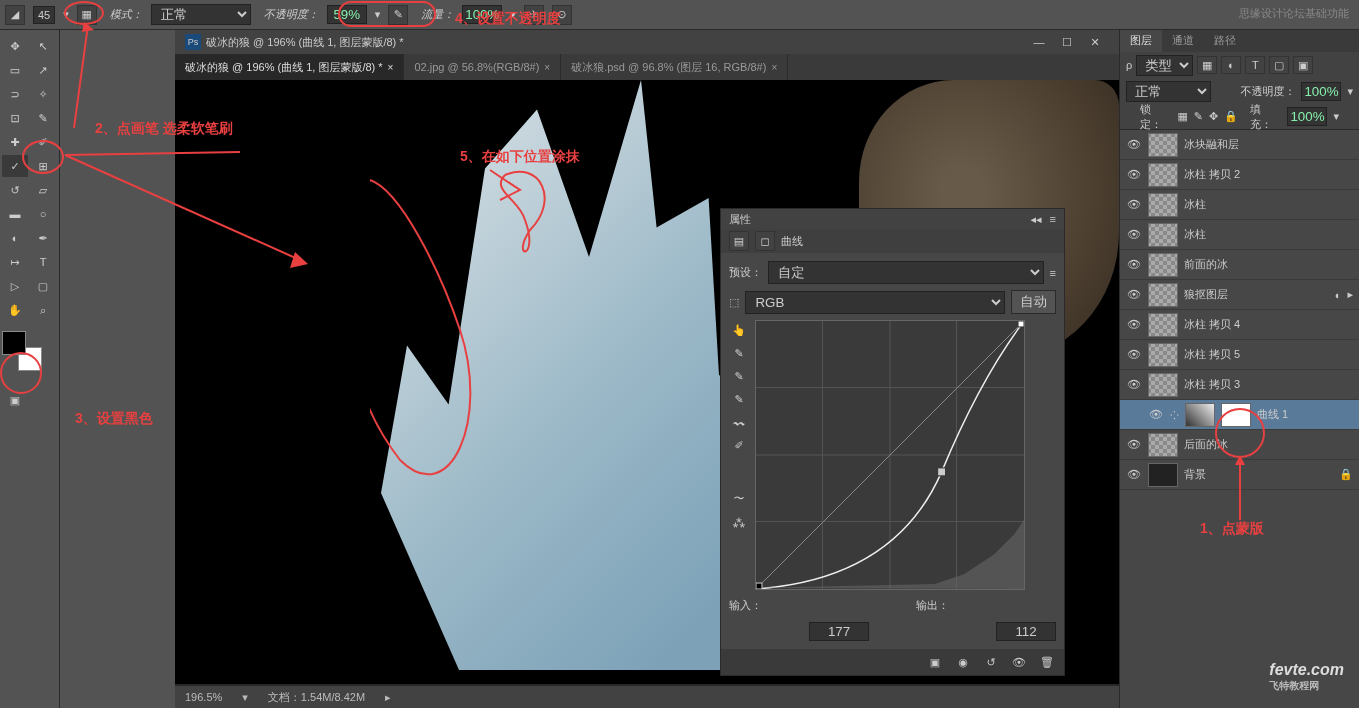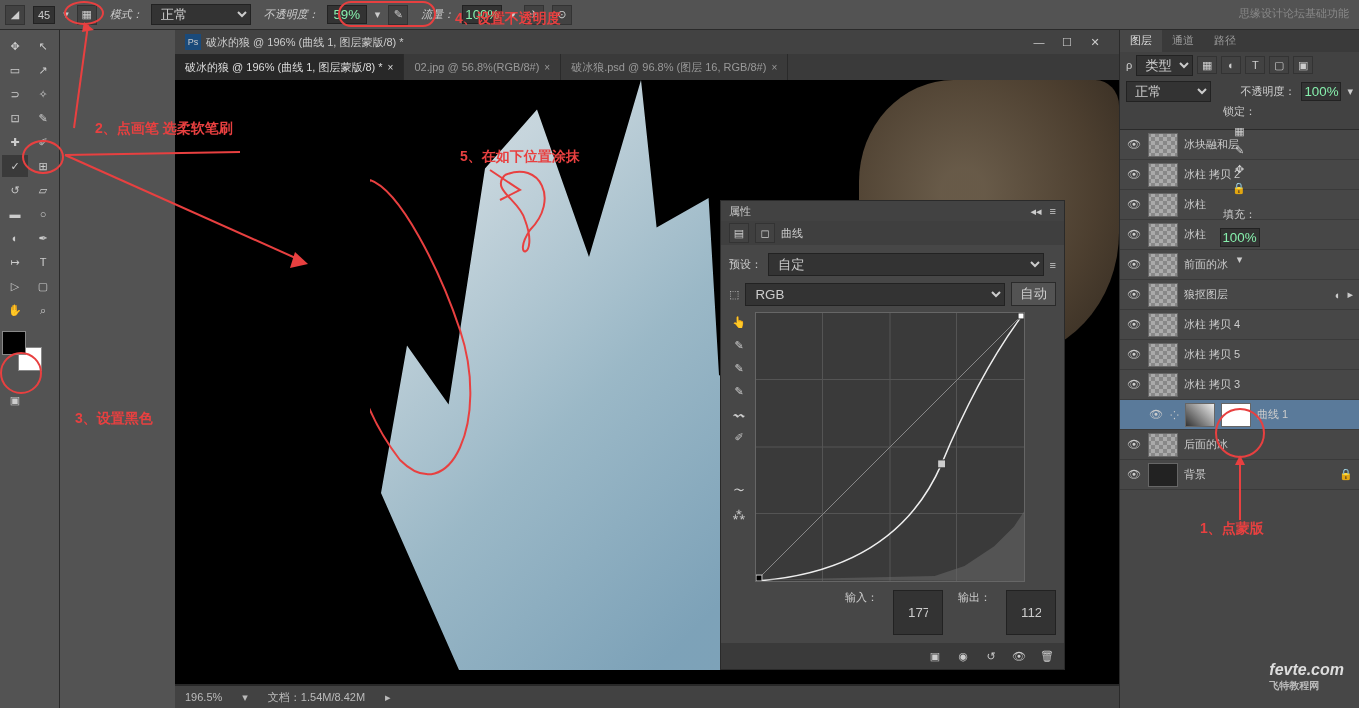--- a/index.html
+++ b/index.html
@@ -32,48 +32,48 @@
 .tabs-bar { height: 26px; background: #3a3a3a; display: flex; align-items: stretch; }
 .tab { padding: 5px 10px; display: flex; align-items: center; gap: 5px; color: #999; cursor: pointer; border-right: 1px solid #2a2a2a; font-size: 11px; }
 .tab.active { background: #282828; color: #ddd; }
 .tab-close { font-size: 10px; }
 .canvas-area { position: absolute; top: 50px; left: 0; right: 0; bottom: 24px; background: #000; overflow: hidden; }
 .ice-shape { position: absolute; left: 180px; top: 0; width: 520px; height: 590px; background: linear-gradient(135deg, #d8e8f0 20%, #a8c8d8 50%, #88b0c8 80%); clip-path: polygon(20% 100%, 5% 70%, 10% 45%, 18% 55%, 25% 15%, 35% 5%, 45% 30%, 55% 0%, 58% 25%, 68% 20%, 70% 50%, 95% 65%, 90% 100%); opacity: 0.92; }
 .wolf-shape { position: absolute; right: 0; top: 0; width: 260px; height: 280px; background: radial-gradient(ellipse at 40% 40%, #7a6a55 10%, #5a4a38 60%, #3a3025 100%); border-radius: 40% 10% 50% 60%; opacity: 0.85; }
 .status-bar { position: absolute; bottom: 0; left: 0; right: 0; height: 22px; background: #424242; display: flex; align-items: center; padding: 0 10px; gap: 20px; font-size: 11px; color: #bbb; }
 
 
-.curves-panel { position: absolute; left: 720px; top: 200px; width: 345px; background: #474747; border: 1px solid #2a2a2a; z-index: 10; }
+.curves-panel { position: absolute; left: 720px; top: 208px; width: 345px; background: #474747; border: 1px solid #2a2a2a; z-index: 10; }
 .panel-header { height: 20px; background: #424242; display: flex; align-items: center; padding: 0 8px; font-size: 11px; }
 .panel-header .spacer { flex: 1; }
 .curves-subhdr { height: 24px; display: flex; align-items: center; padding: 0 8px; gap: 6px; background: #3f3f3f; }
 .curves-body { padding: 8px; }
 .curves-row { display: flex; align-items: center; gap: 6px; margin-bottom: 6px; }
 .curves-select { flex: 1; background: #333; border: 1px solid #222; color: #ccc; padding: 2px 5px; }
 .curves-btn { background: #535353; border: 1px solid #2a2a2a; color: #ccc; padding: 2px 8px; }
 .curves-main { display: flex; gap: 4px; }
 .curves-tools { width: 22px; display: flex; flex-direction: column; gap: 3px; }
 .curves-tool { width: 20px; height: 20px; display: flex; align-items: center; justify-content: center; cursor: pointer; }
 .curves-graph { width: 270px; height: 270px; background: #3a3a3a; border: 1px solid #666; position: relative; }
 .curves-graph svg { width: 100%; height: 100%; }
-.curves-io { display: flex; justify-content: flex-end; gap: 15px; margin-top: 8px; }
-.curves-io input { width: 50px; background: #333; border: 1px solid #222; color: #ccc; text-align: center; padding: 14px; }
+.curves-io { display: flex; justify-content: space-between; gap: 15px; margin-top: 8px; }
+.curves-io input { width: 60px; background: #333; border: 1px solid #222; color: #ccc; text-align: center; padding: 1px; margin-top: 24px; }
 .curves-footer { height: 26px; background: #3a3a3a; display: flex; align-items: center; justify-content: flex-end; padding: 0 8px; gap: 10px; }
 .cf-icon { width: 18px; height: 18px; display: inline-flex; align-items: center; justify-content: center; cursor: pointer; }
 
 
 .right-panel { position: absolute; right: 0; top: 30px; width: 240px; height: calc(100% - 30px); background: #474747; border-left: 1px solid #2a2a2a; }
 .rp-tabs { height: 22px; background: #3a3a3a; display: flex; }
 .rp-tab { padding: 3px 10px; color: #999; cursor: pointer; }
 .rp-tab.active { background: #474747; color: #ddd; }
 .rp-filter-row { height: 26px; display: flex; align-items: center; padding: 0 6px; gap: 4px; background: #424242; }
 .rp-filter-select { background: #333; border: 1px solid #222; color: #ccc; padding: 1px 4px; flex-shrink: 0; }
 .rp-filter-icon { width: 20px; height: 18px; display: flex; align-items: center; justify-content: center; border: 1px solid #333; background: #424242; cursor: pointer; }
 .rp-blend-row { height: 26px; display: flex; align-items: center; padding: 0 6px; gap: 6px; background: #424242; }
-.rp-lock-row { height: 26px; display: flex; align-items: center; padding: 0 20px; gap: 6px; background: #424242; border-bottom: 1px solid #2a2a2a; flex-direction: column; }
+.rp-lock-row { height: 26px; display: flex; align-items: center; padding: 0 20px; gap: 6px; background: #424242; border-bottom: 1px solid #2a2a2a; }
 .layers-list { overflow-y: auto; }
 .layer-row { height: 30px; display: flex; align-items: center; padding: 0 6px; gap: 6px; border-bottom: 1px solid #3a3a3a; cursor: pointer; }
 .layer-row.selected { background: #5a7a9a; }
 .layer-row.indented { padding-left: 28px; }
 .layer-eye { width: 16px; text-align: center; }
 .layer-thumb { width: 30px; height: 24px; border: 1px solid #666; background: repeating-conic-gradient(#888 0% 25%, #aaa 0% 50%) 50% / 8px 8px; flex-shrink: 0; }
 .layer-thumb.dark { background: #222; }
 .layer-mask { width: 30px; height: 24px; border: 1px solid #666; background: #fff; flex-shrink: 0; }
 .layer-name { flex: 1; white-space: nowrap; overflow: hidden; }
 .layer-lock { width: 14px; }

